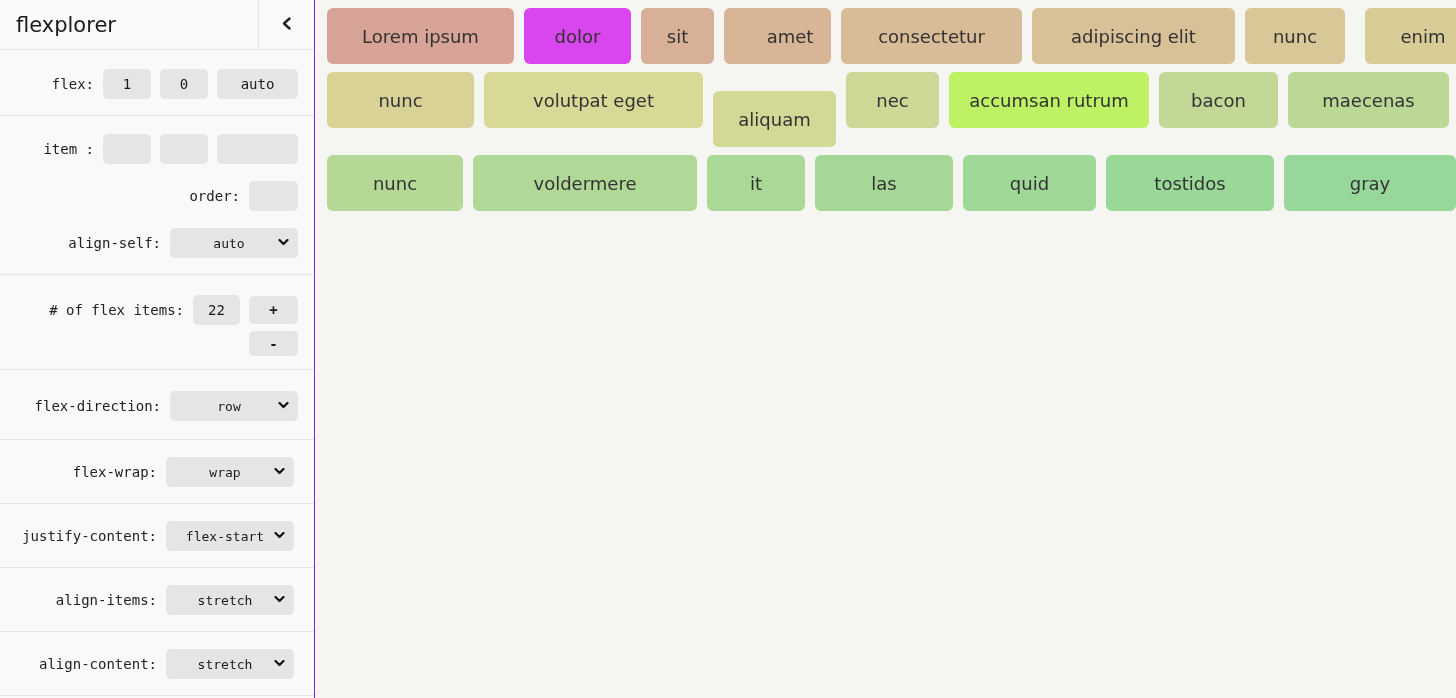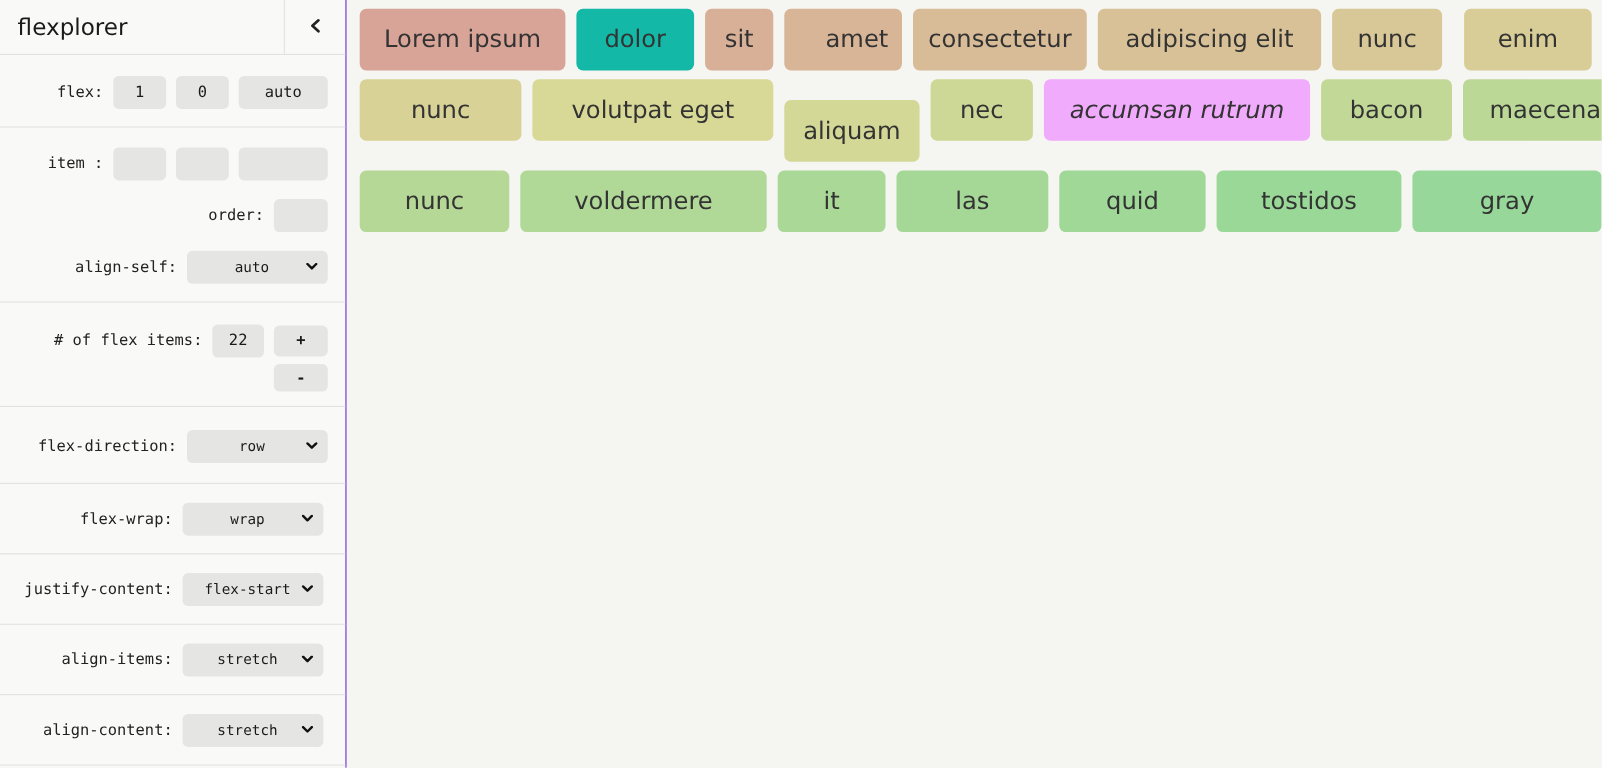--- a/index.html
+++ b/index.html
@@ -96,21 +96,21 @@
     width: 1141px; height: 698px;
     padding: 4px 2px 4px 7px;
   }
   .flex-row { display: flex; }
   .flex-item {
     flex: 0 0 auto;
     margin: 4px 5px;
     height: 56px;
     border-radius: 6px;
     display: flex; align-items: center; justify-content: center;
-    font-size: 22px; color: #333;
+    font-size: 18px; color: #333;
     cursor: pointer;
   }
 </style>
 </head>
 <body>
 
 <div class="sidebar">
 
   <div class="sb-header">
     <div class="sb-title">flexplorer</div>
@@ -235,34 +235,34 @@
         </span>
       </div>
     </div>
   </div>
 
 </div>
 
 <div class="main">
     <div class="flex-row">
       <div class="flex-item" style="background: rgb(216, 164, 151); width: 187px;">Lorem ipsum</div>
-      <div class="flex-item" style="background: #14b8a6; width: 107px;">dolor</div>
-      <div class="flex-item" style="background: rgb(216, 175, 151); width: 62px;">sit</div>
+      <div class="flex-item" style="background: #d946ef; width: 107px;">dolor</div>
+      <div class="flex-item" style="background: rgb(216, 175, 151); width: 73px;">sit</div>
       <div class="flex-item" style="background: rgb(216, 181, 151); width: 107px; padding-left: 25px;">amet</div>
-      <div class="flex-item" style="background: rgb(216, 187, 151); width: 158px;">consectetur</div>
+      <div class="flex-item" style="background: rgb(216, 187, 151); width: 181px;">consectetur</div>
       <div class="flex-item" style="background: rgb(216, 193, 151); width: 203px;">adipiscing elit</div>
       <div class="flex-item" style="background: rgb(216, 199, 151); width: 100px;">nunc</div>
       <div class="flex-item" style="background: rgb(216, 204, 151); width: 116px; margin-left: 15px;">enim</div>
     </div>
     <div class="flex-row">
       <div class="flex-item" style="background: rgb(216, 210, 151); width: 147px;">nunc</div>
       <div class="flex-item" style="background: rgb(216, 216, 151); width: 219px;">volutpat eget</div>
       <div class="flex-item" style="background: rgb(211, 216, 151); width: 123px; margin-top: 23px;">aliquam</div>
       <div class="flex-item" style="background: rgb(205, 216, 151); width: 93px;">nec</div>
-      <div class="flex-item" style="background: #f0abfc; width: 242px; font-style: italic;">accumsan rutrum</div>
+      <div class="flex-item" style="background: #bef264; width: 200px;">accumsan rutrum</div>
       <div class="flex-item" style="background: rgb(194, 216, 151); width: 119px;">bacon</div>
       <div class="flex-item" style="background: rgb(188, 216, 151); width: 161px;">maecenas</div>
     </div>
     <div class="flex-row">
       <div class="flex-item" style="background: rgb(182, 216, 151); width: 136px;">nunc</div>
       <div class="flex-item" style="background: rgb(176, 216, 151); width: 224px;">voldermere</div>
       <div class="flex-item" style="background: rgb(170, 216, 151); width: 98px;">it</div>
       <div class="flex-item" style="background: rgb(165, 216, 151); width: 138px;">las</div>
       <div class="flex-item" style="background: rgb(159, 216, 151); width: 133px;">quid</div>
       <div class="flex-item" style="background: rgb(153, 216, 151); width: 168px;">tostidos</div>

